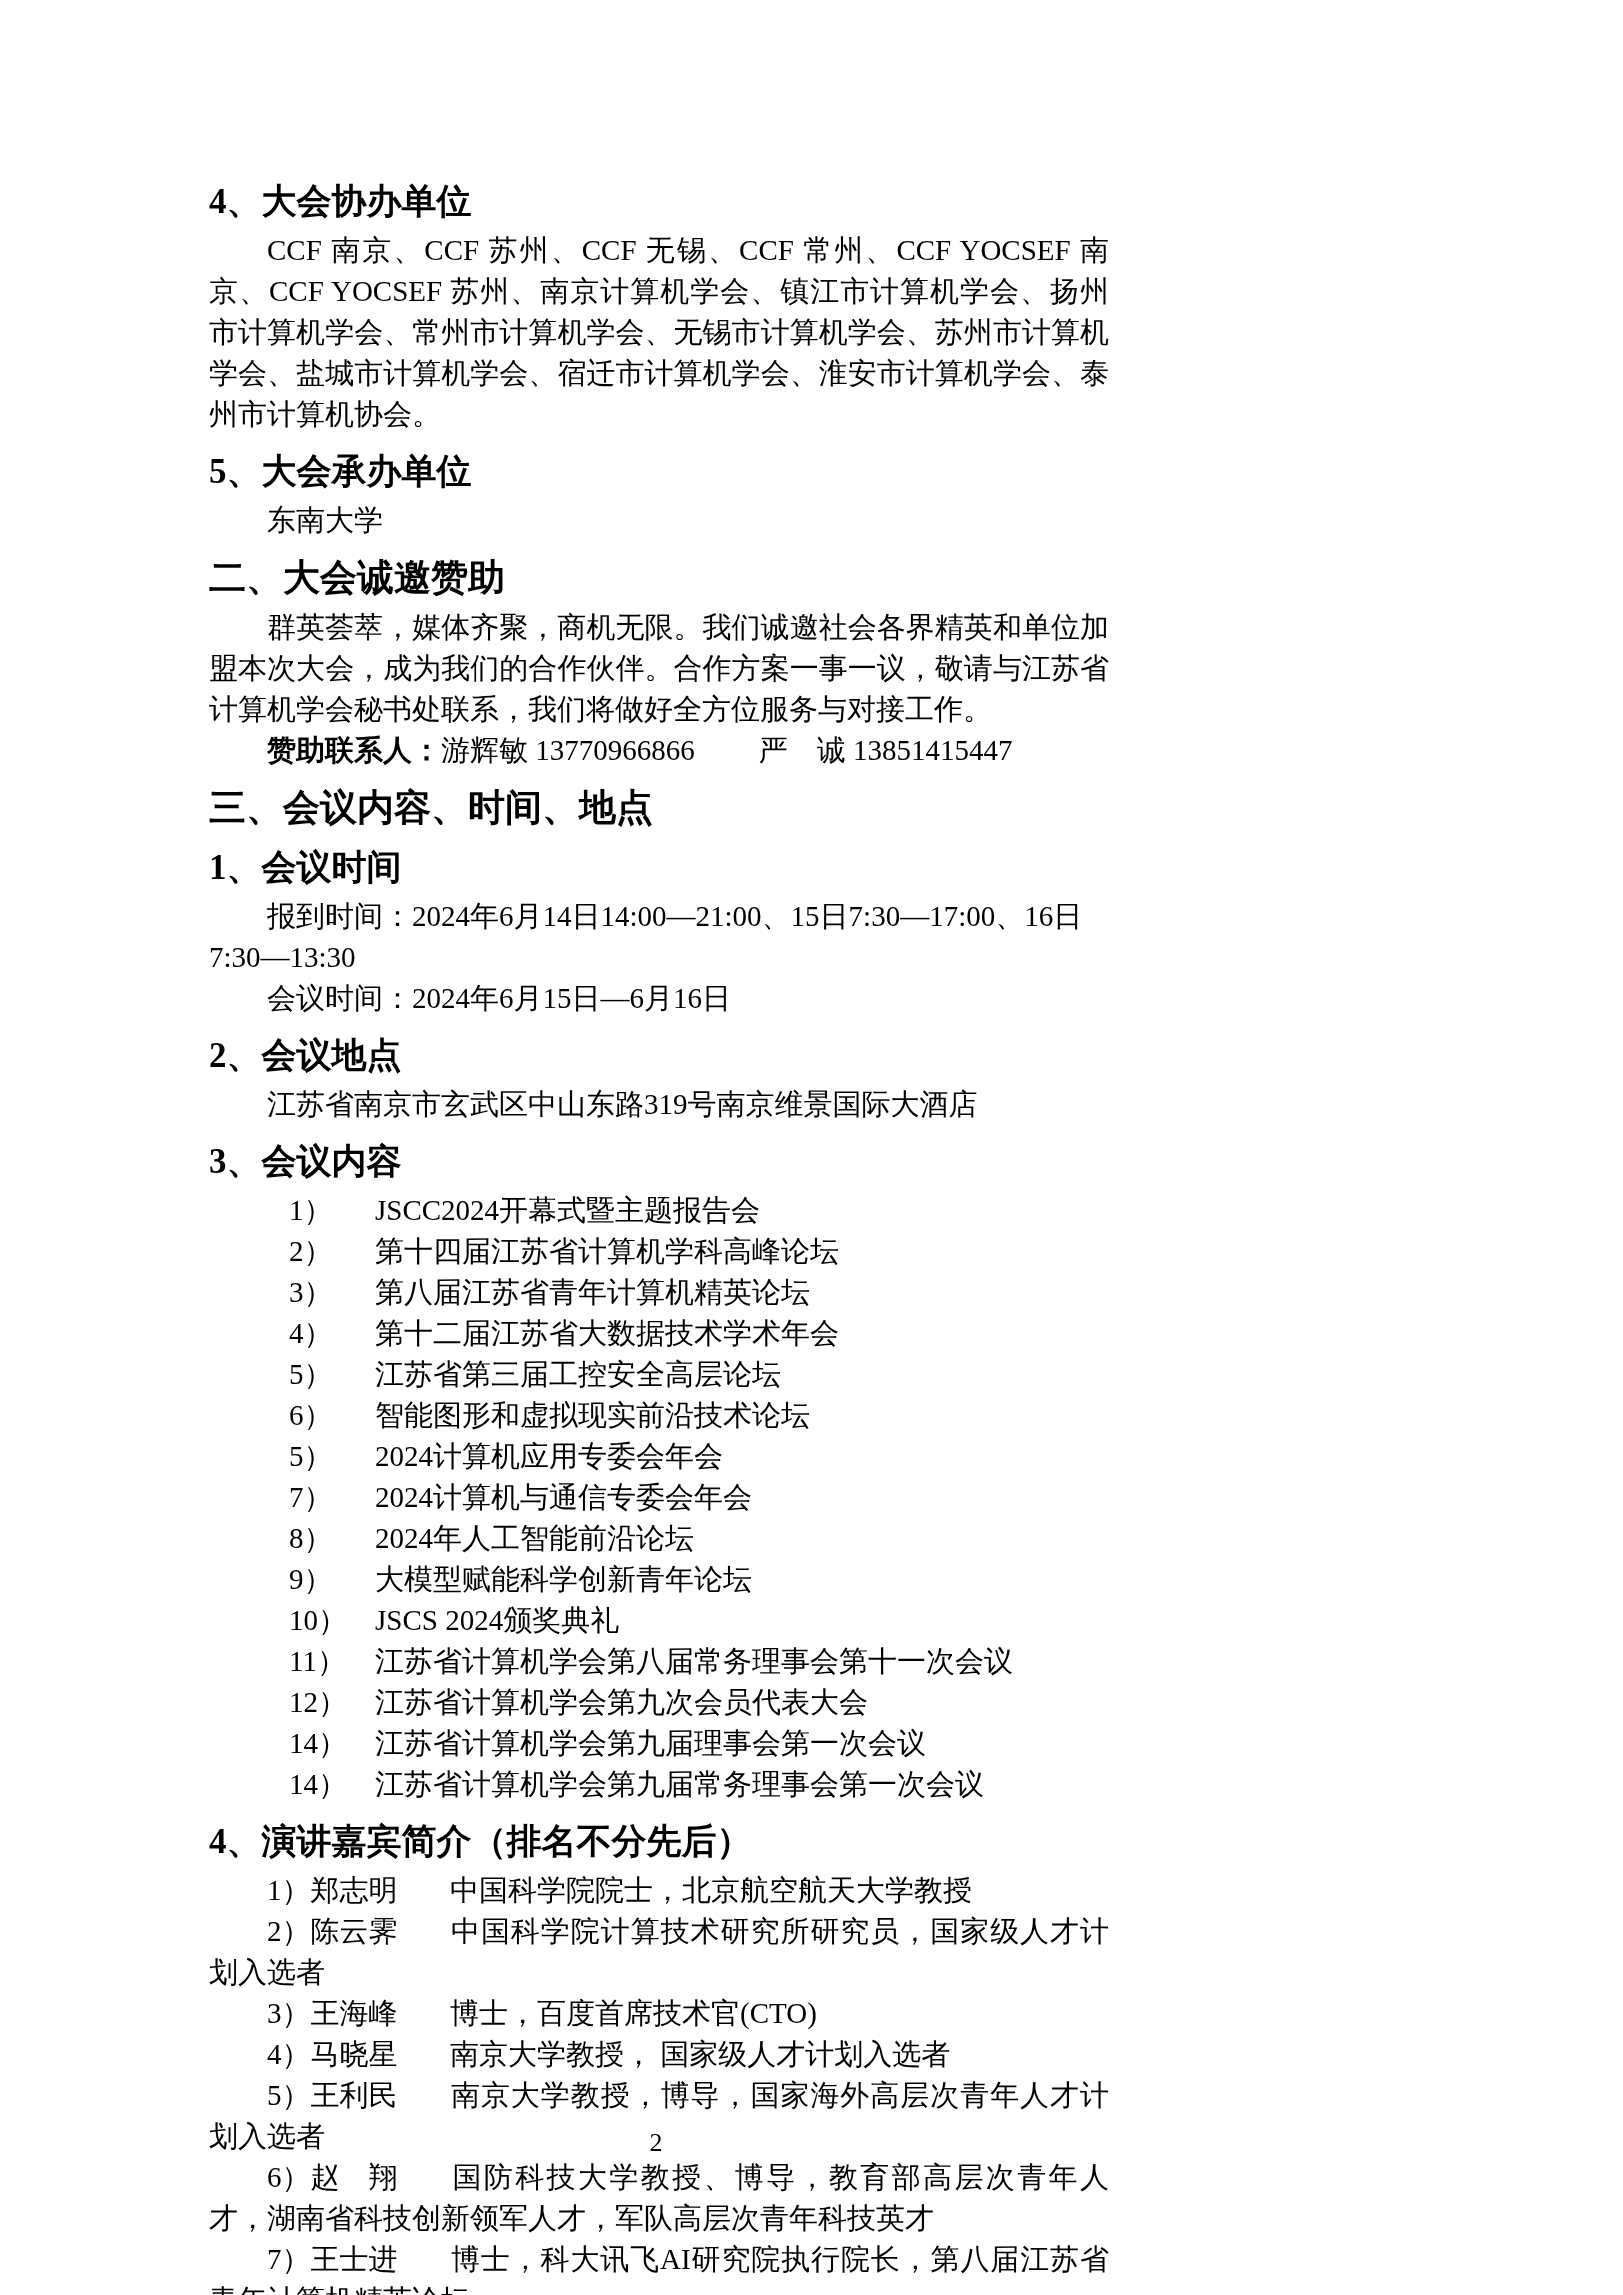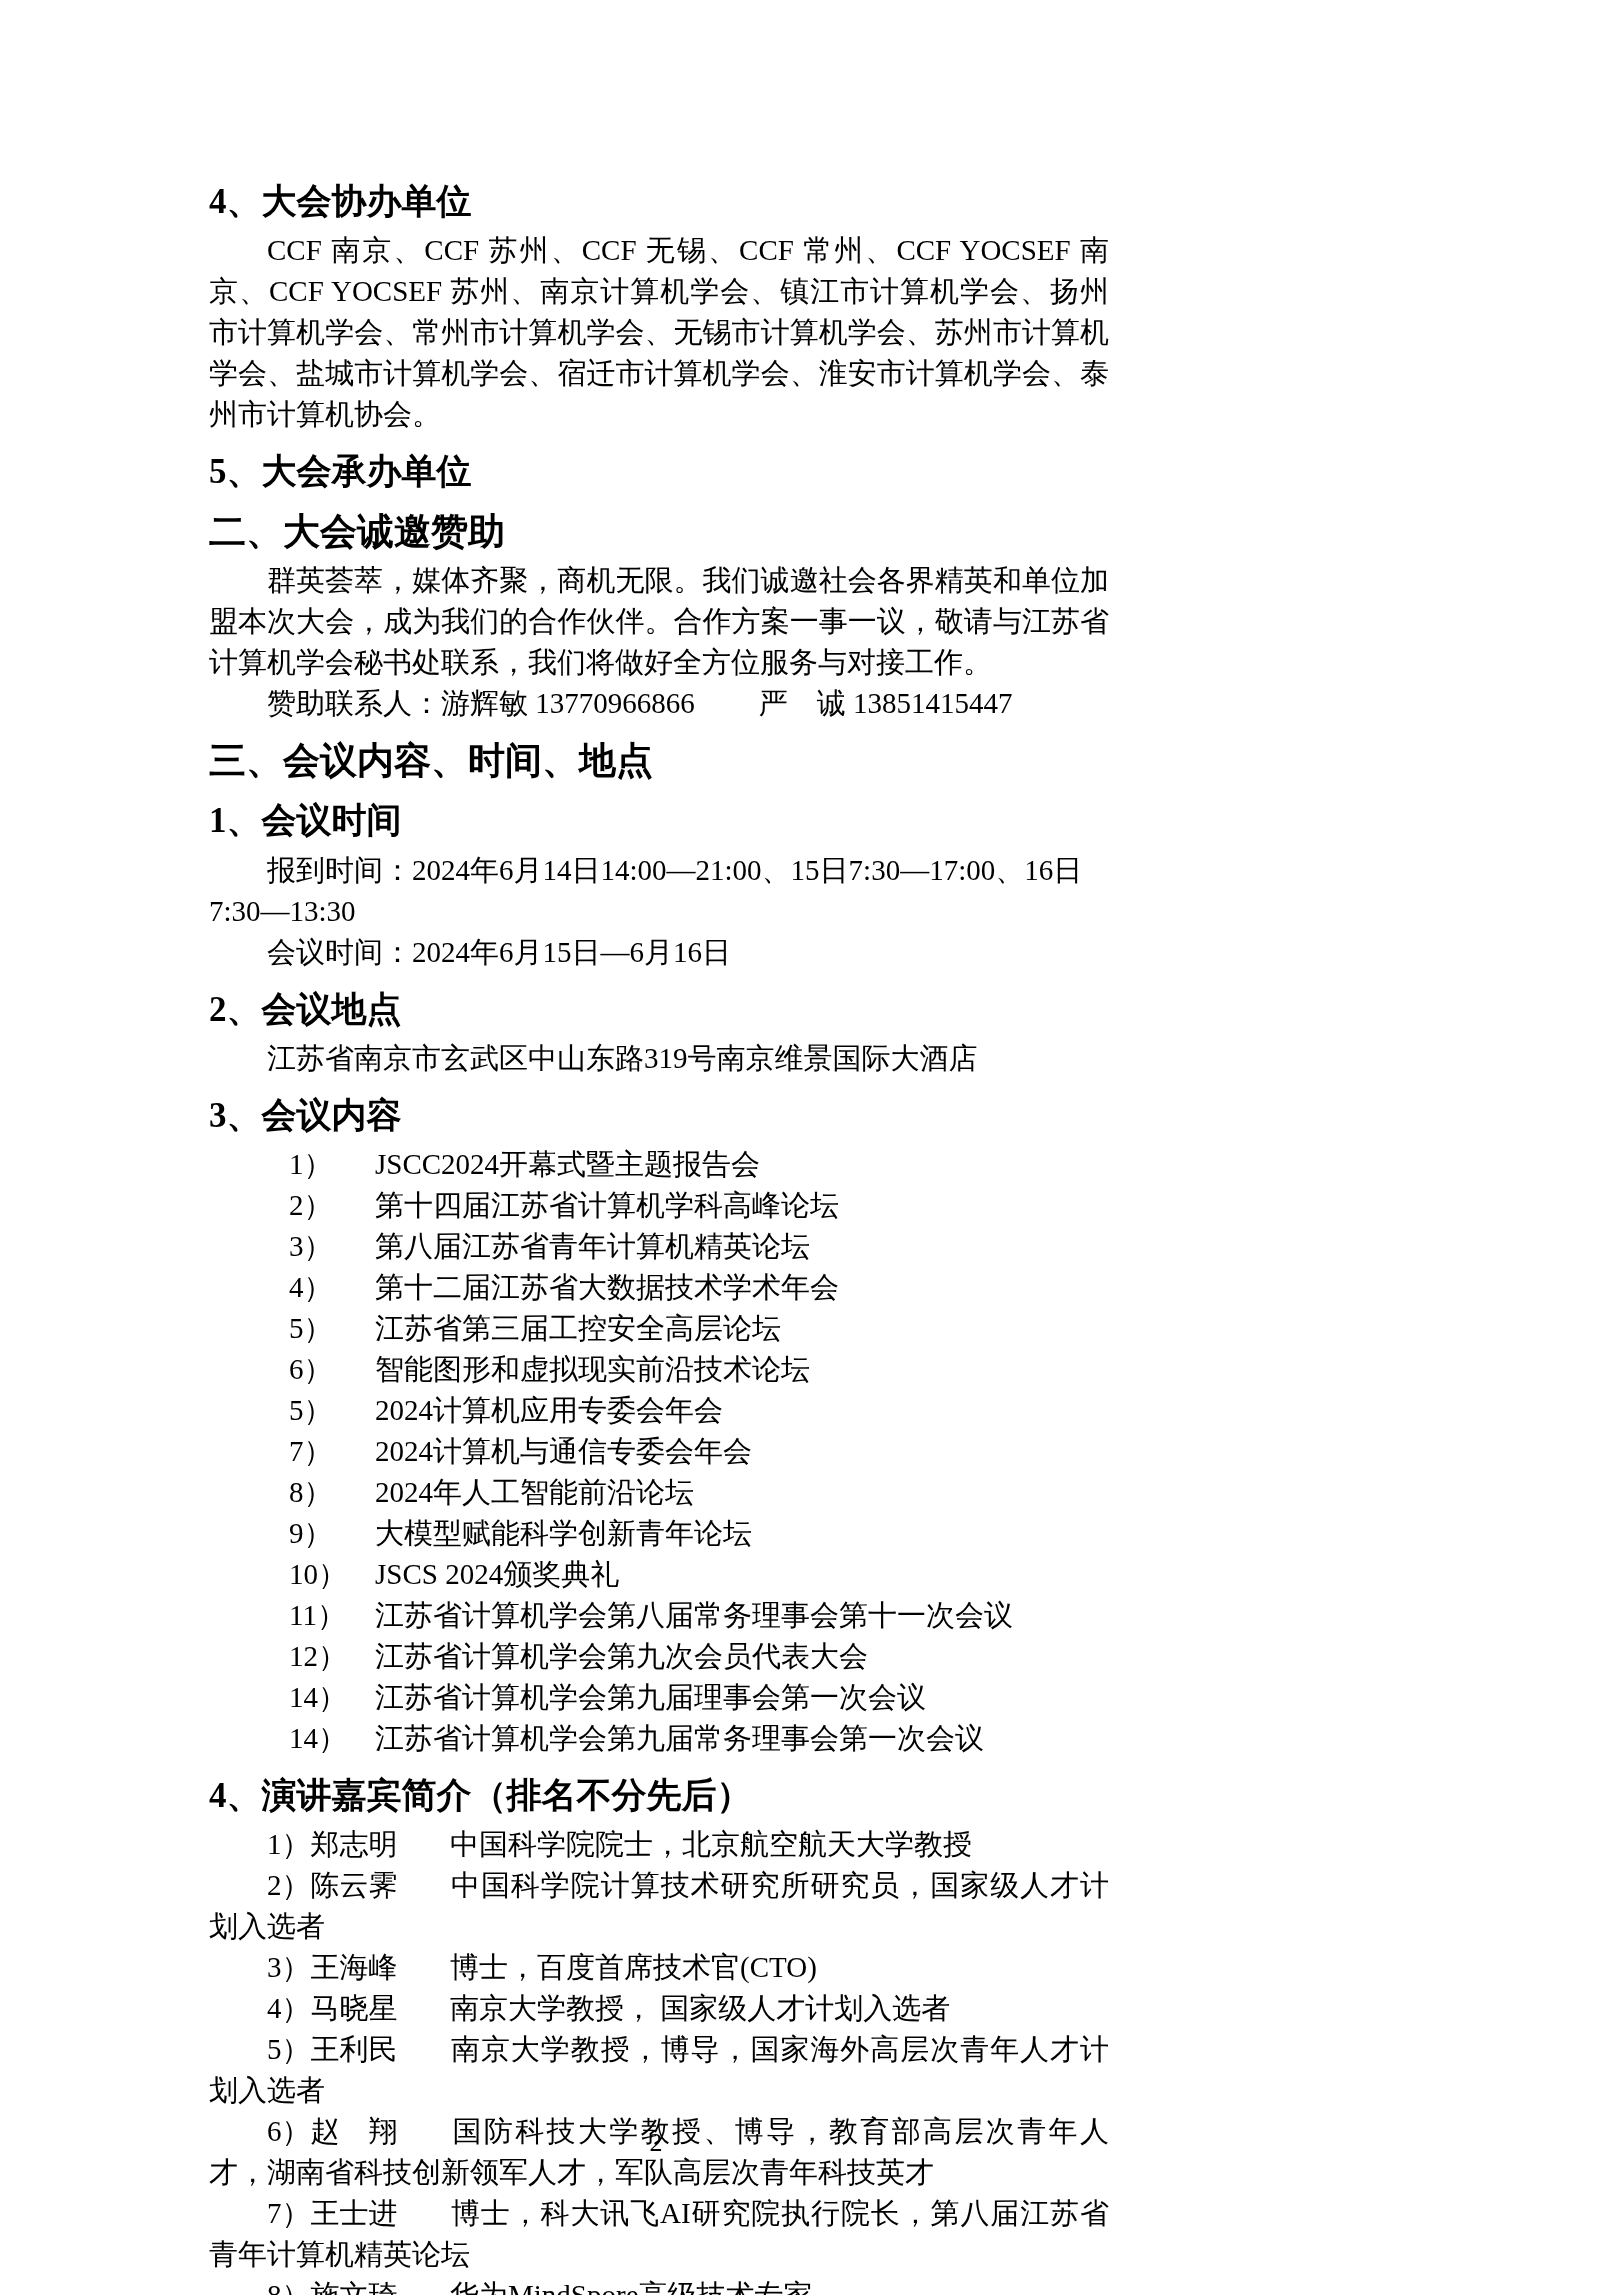--- a/index.html
+++ b/index.html
@@ -22,40 +22,41 @@
     line-height: 47px;
     margin: 13px 0 5.2px 0;
   }
   .sec-l1 { font-size: 37px; }
   .para { text-align: justify; text-indent: 58px; }
   .line { text-indent: 58px; }
   .agenda-row { padding-left: 80px; }
   .agenda-num { display: inline-block; width: 86px; }
   .speaker { text-align: justify; text-indent: 58px; }
   .sp-head { display: inline-block; width: 183px; text-indent: 0; white-space: pre; }
-  .bold { font-weight: normal; margin-top: 48px; }
+  .bold { font-weight: bold; margin-top: 48px; }
   .contact-2 { margin-left: 64px; }
   .page-num {
     position: absolute;
     left: 0; right: 0; top: 2127px;
     text-align: center;
     font-size: 26px;
     line-height: 31px;
   }
 </style>
 </head>
 <body>
 
 <div class="page">
   <div class="content">
 
     <div class="sec">4、大会协办单位</div>
     <div class="para">CCF 南京、CCF 苏州、CCF 无锡、CCF 常州、CCF YOCSEF 南京、CCF YOCSEF 苏州、南京计算机学会、镇江市计算机学会、扬州市计算机学会、常州市计算机学会、无锡市计算机学会、苏州市计算机学会、盐城市计算机学会、宿迁市计算机学会、淮安市计算机学会、泰州市计算机协会。</div>
 
     <div class="sec">5、大会承办单位</div>
+    <div class="line">东南大学</div>
 
     <div class="sec sec-l1">二、大会诚邀赞助</div>
     <div class="para">群英荟萃，媒体齐聚，商机无限。我们诚邀社会各界精英和单位加盟本次大会，成为我们的合作伙伴。合作方案一事一议，敬请与江苏省计算机学会秘书处联系，我们将做好全方位服务与对接工作。</div>
     <div class="line">
       <span class="bold">赞助联系人：</span><span>游辉敏 13770966866</span><span class="contact-2">严　诚 13851415447</span>
     </div>
 
     <div class="sec sec-l1">三、会议内容、时间、地点</div>
 
     <div class="sec">1、会议时间</div>

